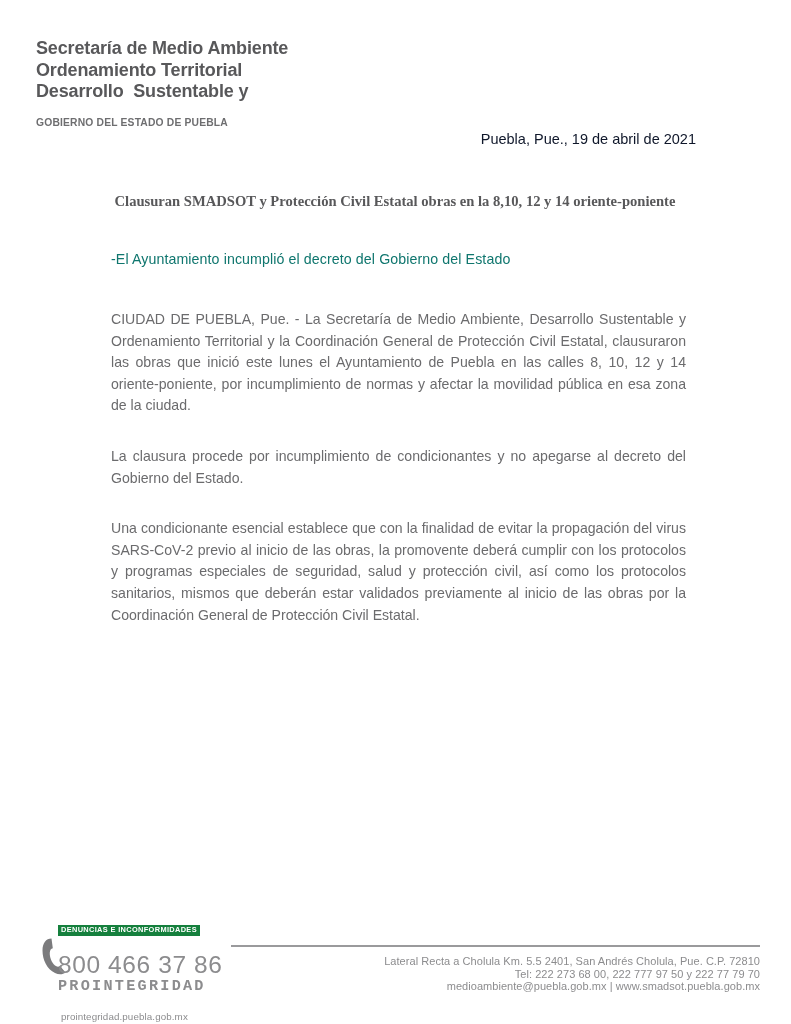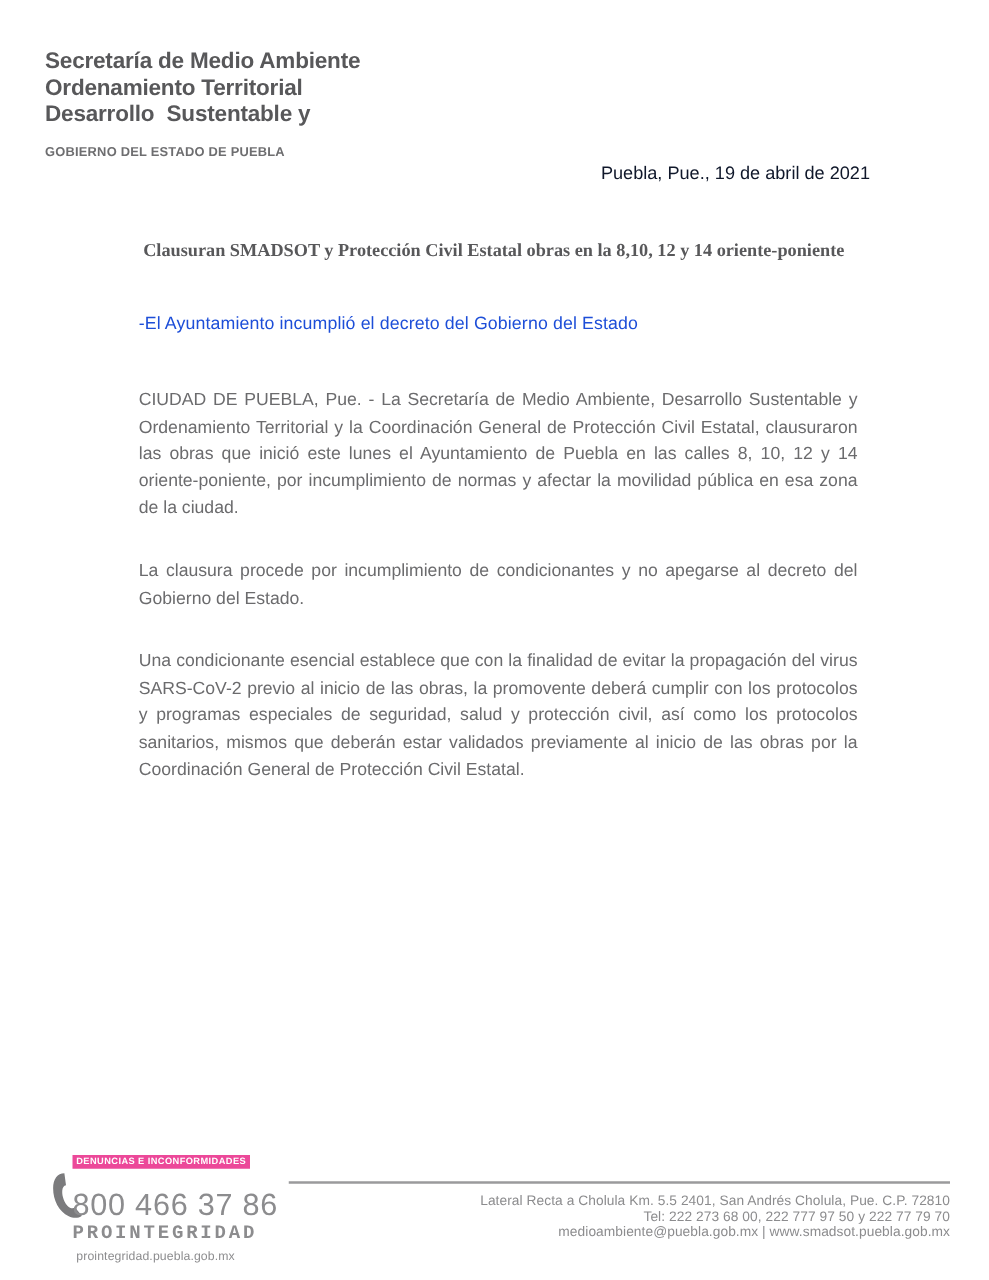--- a/index.html
+++ b/index.html
@@ -63,21 +63,21 @@
     font-family: Liberation Serif, serif;
   }
 
   
   .doc-subtitle {
     position: absolute;
     left: 111px;
     top: 251px;
     width: 580px;
     font-size: 14.2px;
-    color: #1d4ed8;
+    color: #0f766e;
     letter-spacing: 0.1px;
   }
 
   
   .doc-body {
     position: absolute;
     left: 111px;
     top: 309px;
     width: 575px;
   }
@@ -116,21 +116,21 @@
     height: 40px;
     color: #7b7b7d;
   }
   .pi-text {
     position: absolute;
     left: 28px;
     top: 0;
   }
   .denuncias-bar {
     display: inline-block;
-    background: #ec4899;
+    background: #15803d;
     color: #ffffff;
     font-size: 7.4px;
     font-weight: bold;
     letter-spacing: 0.35px;
     padding: 1.5px 3px 1.5px 3px;
     line-height: 8px;
     white-space: nowrap;
   }
   .pi-phone {
     font-size: 24.5px;
@@ -147,21 +147,21 @@
     color: #8c8c8e;
     letter-spacing: 2.25px;
     line-height: 17px;
     white-space: nowrap;
     font-family: Liberation Mono, monospace;
   }
   .pi-url {
     font-size: 9.8px;
     color: #8c8c8e;
     letter-spacing: 0.1px;
-    margin-top: 5px;
+    margin-top: 16px;
     margin-left: 3px;
     white-space: nowrap;
   }
 
   .footer-rule {
     position: absolute;
     left: 231px;
     top: 33px;
     width: 529px;
     height: 2px;

